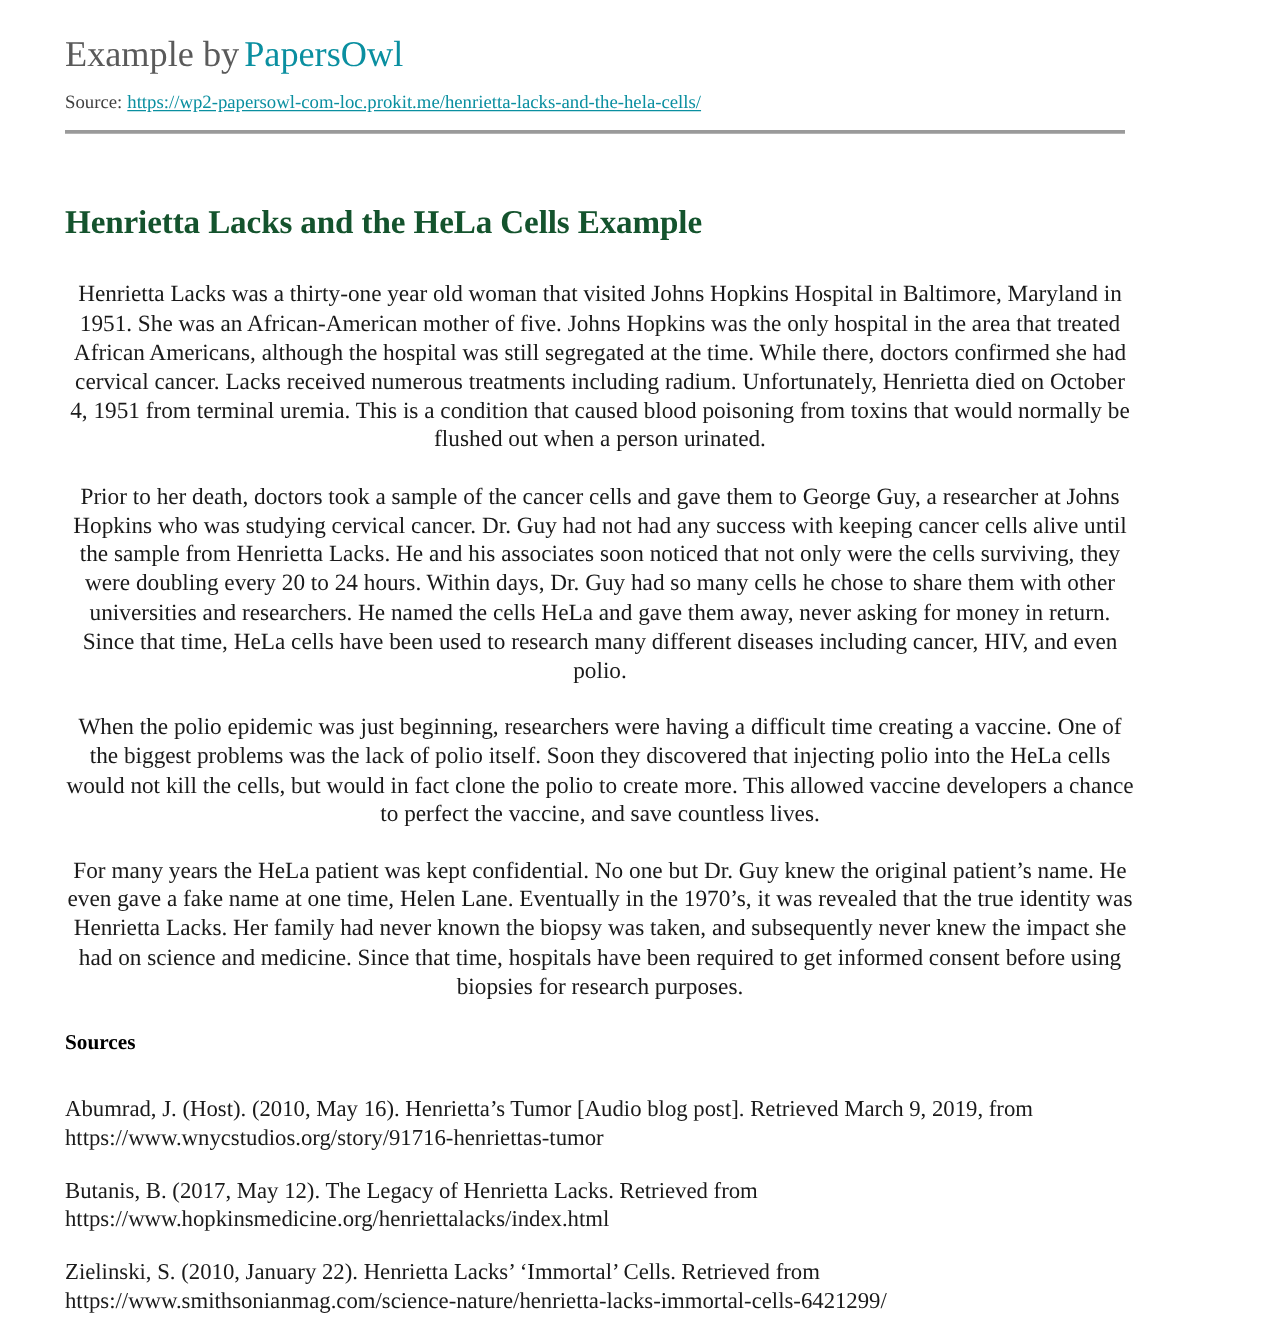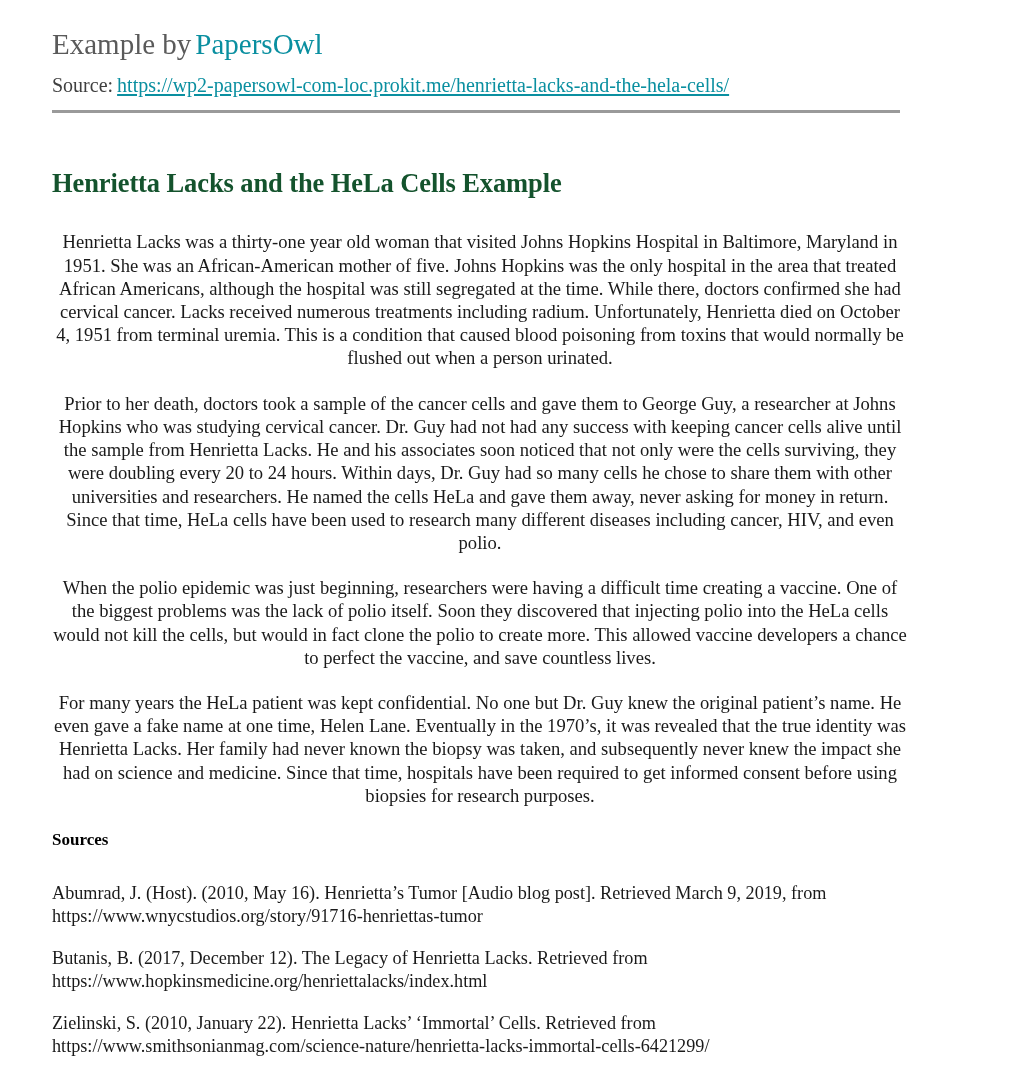--- a/index.html
+++ b/index.html
@@ -31,21 +31,21 @@
   }
   .brand-prefix {
     color: #5a5a5a;
   }
   .brand-name {
     color: #0a8fa0;
     padding-left: 4px;
   }
 
   .source-line {
-    font-size: 20px;
+    font-size: 15px;
     line-height: 1.2;
     margin: 0 0 13px 0;
     color: #3f3f3f;
     white-space: nowrap;
   }
   .source-label {
     color: #3f3f3f;
   }
   .source-url {
     color: #0a8fa0;
@@ -127,17 +127,17 @@
     <h1 class="doc-title">Henrietta Lacks and the HeLa Cells Example</h1>
 
     <p class="para">Henrietta Lacks was a thirty-one year old woman that visited Johns Hopkins Hospital in Baltimore, Maryland in 1951. She was an African-American mother of five. Johns Hopkins was the only hospital in the area that treated African Americans, although the hospital was still segregated at the time. While there, doctors confirmed she had cervical cancer. Lacks received numerous treatments including radium. Unfortunately, Henrietta died on October 4, 1951 from terminal uremia. This is a condition that caused blood poisoning from toxins that would normally be flushed out when a person urinated.</p>
     <p class="para">Prior to her death, doctors took a sample of the cancer cells and gave them to George Guy, a researcher at Johns Hopkins who was studying cervical cancer. Dr. Guy had not had any success with keeping cancer cells alive until the sample from Henrietta Lacks. He and his associates soon noticed that not only were the cells surviving, they were doubling every 20 to 24 hours. Within days, Dr. Guy had so many cells he chose to share them with other universities and researchers. He named the cells HeLa and gave them away, never asking for money in return. Since that time, HeLa cells have been used to research many different diseases including cancer, HIV, and even polio.</p>
     <p class="para">When the polio epidemic was just beginning, researchers were having a difficult time creating a vaccine. One of the biggest problems was the lack of polio itself. Soon they discovered that injecting polio into the HeLa cells would not kill the cells, but would in fact clone the polio to create more. This allowed vaccine developers a chance to perfect the vaccine, and save countless lives.</p>
     <p class="para">For many years the HeLa patient was kept confidential. No one but Dr. Guy knew the original patient’s name. He even gave a fake name at one time, Helen Lane. Eventually in the 1970’s, it was revealed that the true identity was Henrietta Lacks. Her family had never known the biopsy was taken, and subsequently never knew the impact she had on science and medicine. Since that time, hospitals have been required to get informed consent before using biopsies for research purposes.</p>
 
     <h2 class="sources-heading">Sources</h2>
 
     <p class="citation">Abumrad, J. (Host). (2010, May 16). Henrietta’s Tumor [Audio blog post]. Retrieved March 9, 2019, from https://www.wnycstudios.org/story/91716-henriettas-tumor</p>
-    <p class="citation">Butanis, B. (2017, December 12). The Legacy of Henrietta Lacks. Retrieved from https://www.hopkinsmedicine.org/henriettalacks/index.html</p>
+    <p class="citation">Butanis, B. (2017, May 12). The Legacy of Henrietta Lacks. Retrieved from https://www.hopkinsmedicine.org/henriettalacks/index.html</p>
     <p class="citation">Zielinski, S. (2010, January 22). Henrietta Lacks’ ‘Immortal’ Cells. Retrieved from https://www.smithsonianmag.com/science-nature/henrietta-lacks-immortal-cells-6421299/</p>
 
   </div>
 </div>
 
 </body></html>

